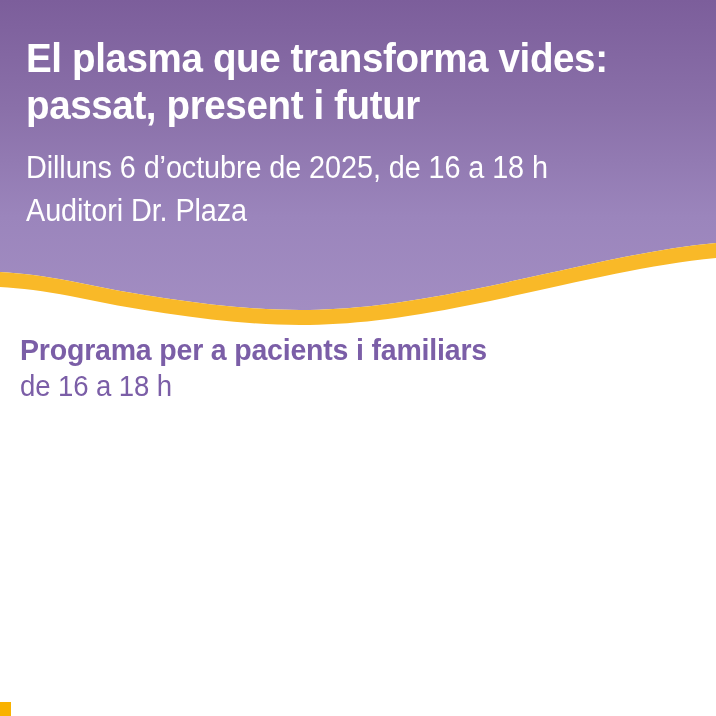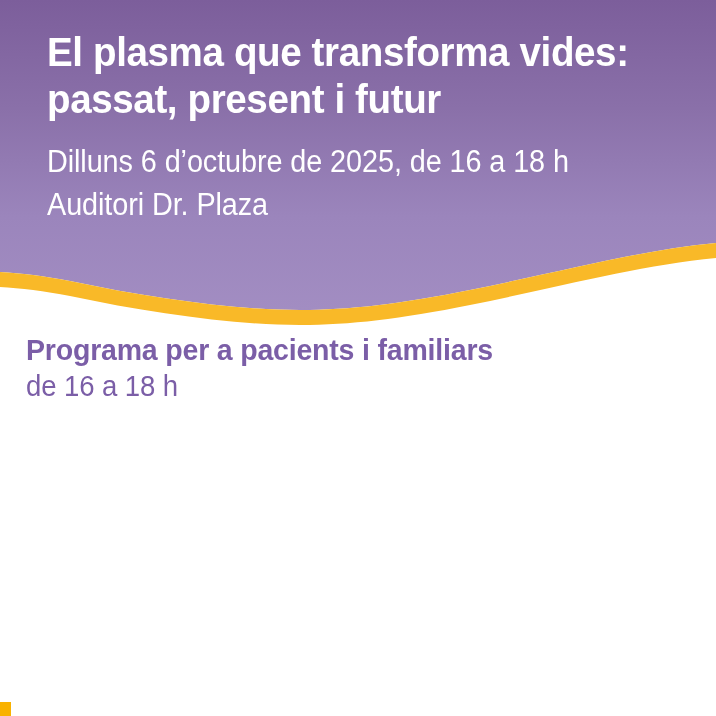--- a/index.html
+++ b/index.html
@@ -35,25 +35,24 @@
   .header-band svg {
     position: absolute;
     left: 0;
     top: 0;
     display: block;
   }
 
   .header-content {
     position: absolute;
     left: 0;
-    top: 4px;
+    top: 10px;
     width: 577px;
     height: 330px;
     z-index: 2;
-    margin-left: 21px;
   }
 
   .title {
     position: absolute;
     left: 26px;
     top: 25px;
     width: 690px;
     color: #ffffff;
     font-family: "Liberation Sans Narrow", "Liberation Sans", sans-serif;
     font-weight: bold;
@@ -77,21 +76,21 @@
     line-height: 43px;
     letter-spacing: -0.1px;
     transform: scaleX(0.93);
     transform-origin: left top;
   }
   .subtitle-line { display: block; }
 
   
   .program {
     position: absolute;
-    left: 26px;
+    left: 20px;
     top: 331px;
     width: 690px;
   }
   .program-heading {
     color: #7B5EA7;
     font-family: "Liberation Sans Narrow", "Liberation Sans", sans-serif;
     font-weight: bold;
     font-size: 30px;
     line-height: 37px;
     letter-spacing: -0.2px;

